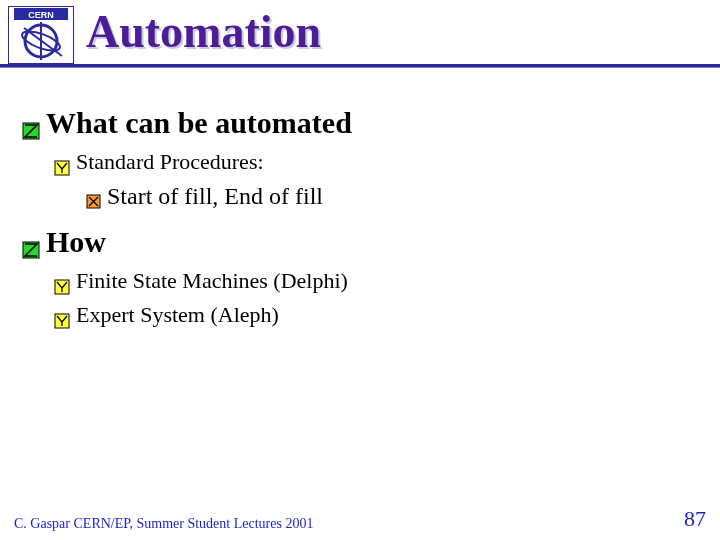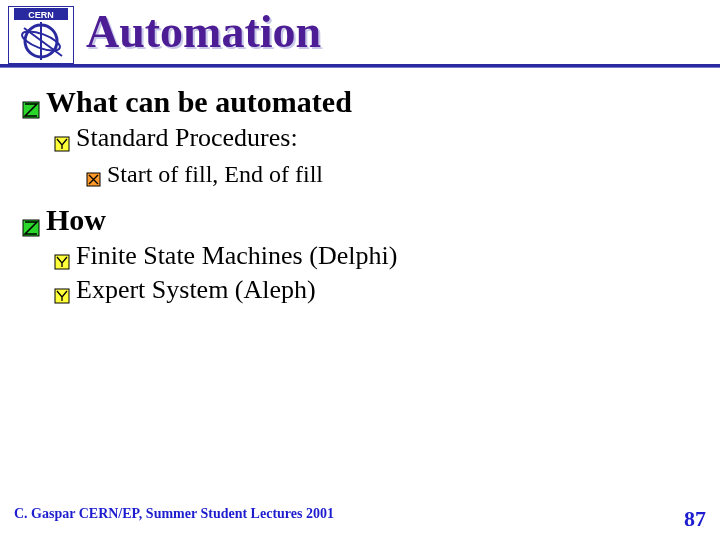--- a/index.html
+++ b/index.html
@@ -35,32 +35,33 @@
     font-weight: bold;
     color: #4c1d95;
     text-shadow: 2px 2px 0 #c8c8e8;
     line-height: 1;
     padding-bottom: 6px;
   }
   .thinline {
     border-bottom: 1px solid #7a7ad0;
   }
   .content {
-    padding: 4px 18px 0 22px;
+    padding: 25px 18px 0 22px;
   }
   .l1 {
     font-size: 30px;
     font-weight: bold;
     margin-top: 10px;
     display: flex;
     align-items: flex-start;
   }
   .l2 {
-    font-size: 26px;
+    font-size: 22px;
     margin-left: 32px;
+    margin-top: 6px;
     display: flex;
     align-items: flex-start;
   }
   .l3 {
     font-size: 24px;
     margin-left: 64px;
     margin-top: 4px;
     display: flex;
     align-items: flex-start;
   }
@@ -78,23 +79,23 @@
   .b-x {
     width: 15px; height: 15px; margin-top: 7px;
   }
   .footer {
     position: absolute;
     bottom: 8px;
     left: 0;
     width: 100%;
     display: flex;
     justify-content: space-between;
+    align-items: flex-end;
     padding: 0 14px;
     font-family: "Comic Sans MS", cursive;
-    font-weight: bold;
   }
   .footer-left {
     font-size: 14px;
     color: #1d1dcf;
   }
   .footer-right {
     font-size: 22px;
     color: #1d1dcf;
   }
   .txt { flex: 1 1 auto; line-height: 1.3; }

